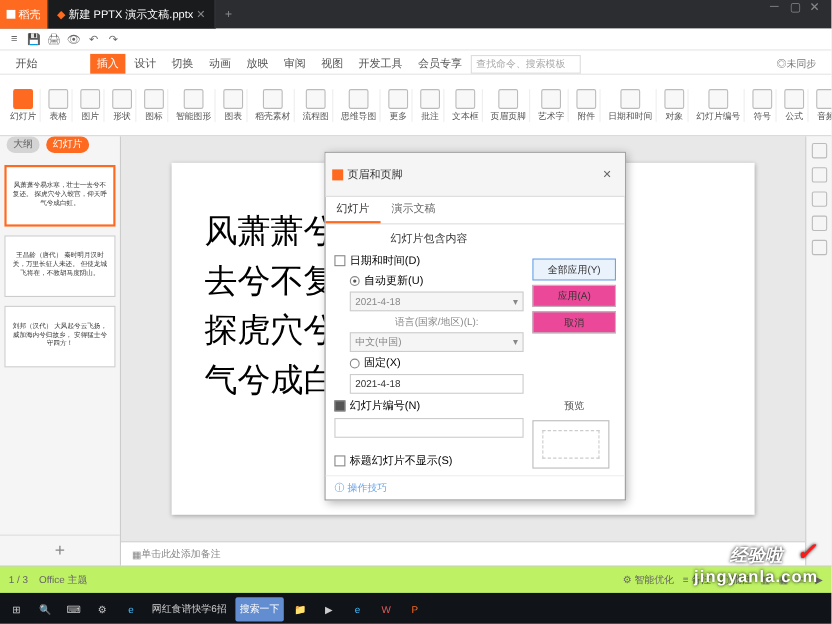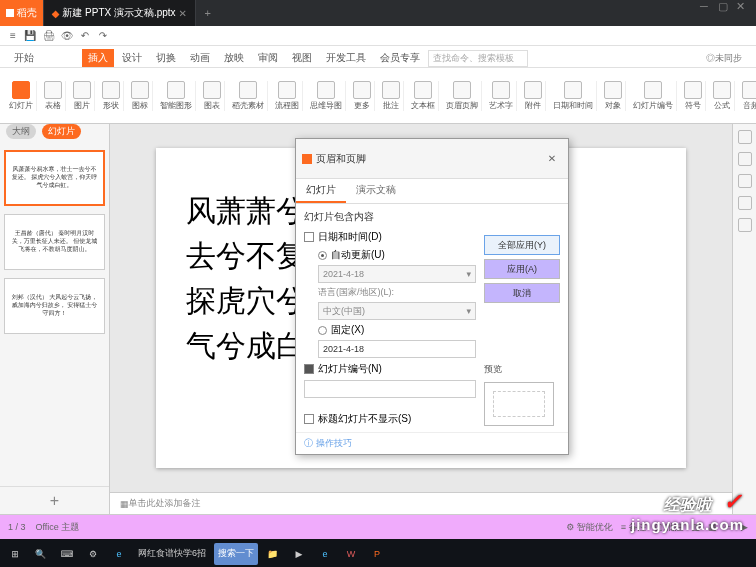--- a/index.html
+++ b/index.html
@@ -34,47 +34,47 @@
 .thumb { background: #fff; border: 1px solid #ccc; margin-bottom: 8px; height: 56px; padding: 4px; font-size: 6px; color: #333; display: flex; flex-direction: column; align-items: center; justify-content: center; text-align: center; line-height: 1.3; }
 .thumb.sel { border: 2px solid #fd6a20; }
 .add-slide { height: 28px; display: flex; align-items: center; justify-content: center; color: #888; font-size: 16px; border-top: 1px solid #ddd; }
 .canvas { flex: 1; display: flex; flex-direction: column; }
 .slide-area { flex: 1; display: flex; align-items: center; justify-content: center; padding: 10px; position: relative; }
 .slide { background: #fff; width: 530px; height: 320px; box-shadow: 0 1px 4px rgba(0,0,0,0.3); padding: 40px 30px; }
 .slide-text { font-size: 30px; color: #000; font-weight: 500; line-height: 1.5; }
 .notes { height: 22px; background: #fff; border-top: 1px solid #ccc; display: flex; align-items: center; padding: 0 10px; font-size: 9px; color: #888; }
 .rbar { width: 24px; background: #f5f5f5; border-left: 1px solid #ccc; display: flex; flex-direction: column; align-items: center; padding-top: 6px; gap: 8px; }
 .rbar-ico { width: 14px; height: 14px; border: 1px solid #bbb; border-radius: 2px; }
-.status { height: 22px; background: #f0abfc; border-top: 1px solid #ccc; display: flex; align-items: center; padding: 12px 8px; font-size: 9px; color: #666; }
+.status { height: 22px; background: #bef264; border-top: 1px solid #ccc; display: flex; align-items: center; padding: 12px 8px; font-size: 9px; color: #666; }
 .status .right { margin-left: auto; display: flex; gap: 8px; align-items: center; }
 .taskbar { height: 29px; background: #101318; display: flex; align-items: center; padding: 0 4px; gap: 4px; }
 .tk-item { height: 22px; min-width: 22px; padding: 0 4px; display: flex; align-items: center; justify-content: center; color: #ccc; font-size: 9px; }
 .tk-item.search { background: #628dd0; color: #fff; border-radius: 2px; }
 .tk-item.edge { color: #4cc2ff; }
 .watermark { position: absolute; right: 12px; bottom: 34px; color: #fff; text-shadow: 0 0 3px #000; font-size: 16px; font-weight: bold; font-style: italic; display: flex; flex-direction: column; align-items: center; z-index: 20; }
 .watermark .sub { font-size: 15px; font-style: normal; letter-spacing: 1px; }
 .wm-check { position: absolute; right: 2px; top: -6px; color: #ff1a1a; font-size: 22px; }
 .dialog { position: absolute; left: 295px; top: 138px; width: 274px; background: #fff; border: 1px solid #999; box-shadow: 2px 2px 8px rgba(0,0,0,0.3); z-index: 10; font-size: 10px; }
 .dlg-title { height: 40px; background: #f5f5f5; border-bottom: 1px solid #ddd; display: flex; align-items: center; padding: 0 6px; }
 .dlg-title .t { margin-left: 4px; color: #333; }
 .dlg-close { margin-left: auto; width: 20px; text-align: center; color: #666; cursor: pointer; }
 .dlg-tabs { display: flex; border-bottom: 1px solid #ddd; }
 .dlg-tab { padding: 4px 10px; color: #666; }
 .dlg-tab.active { border-bottom: 2px solid #fd6a20; color: #333; }
-.dlg-body { display: flex; padding: 6px 8px; gap: 8px; }
+.dlg-body { display: flex; padding: 6px 8px; gap: 8px; text-align: center; }
 .dlg-left { flex: 1; display: flex; flex-direction: column; gap: 4px; }
 .dlg-label { color: #333; margin-bottom: 2px; }
 .dlg-row { display: flex; align-items: center; gap: 4px; }
 .dlg-chk { width: 10px; height: 10px; border: 1px solid #888; display: inline-block; }
 .dlg-input { width: 100%; height: 18px; border: 1px solid #ccc; background: #f5f5f5; padding: 0 4px; color: #888; font-size: 9px; display: flex; align-items: center; position: relative; }
 .dlg-input.white { background: #fff; color: #333; }
 .dlg-input .arrow { position: absolute; right: 4px; color: #888; }
 .dlg-sub { padding-left: 14px; display: flex; flex-direction: column; gap: 3px; }
 .dlg-right { width: 76px; display: flex; flex-direction: column; gap: 4px; margin-top: 25px; }
-.dlg-btn { height: 20px; border: 1px solid #bbb; background: #c4b5fd; display: flex; align-items: center; justify-content: center; font-size: 9px; color: #333; cursor: pointer; }
+.dlg-btn { height: 20px; border: 1px solid #bbb; background: #ec4899; display: flex; align-items: center; justify-content: center; font-size: 9px; color: #333; cursor: pointer; }
 .dlg-btn.primary { border-color: #6aa3e8; background: #eaf2fb; }
 .dlg-preview-lbl { font-size: 9px; color: #555; margin-top: 6px; }
 .dlg-preview { width: 70px; height: 44px; border: 1px solid #bbb; background: #fff; margin-top: 2px; position: relative; }
 .dlg-preview::after { content: ""; position: absolute; left: 8px; top: 8px; right: 8px; bottom: 8px; border: 1px dashed #ccc; }
 .dlg-footer { border-top: 1px solid #eee; padding: 4px 8px; }
 .dlg-tips { color: #6aa3e8; font-size: 9px; display: flex; align-items: center; gap: 3px; }
 .orange-sq { width: 10px; height: 10px; background: #fd6a20; display: inline-block; }
 .radio { width: 9px; height: 9px; border: 1px solid #888; border-radius: 50%; display: inline-block; position: relative; }
 .radio.on::after { content: ""; position: absolute; inset: 2px; background: #555; border-radius: 50%; }
 </style>

